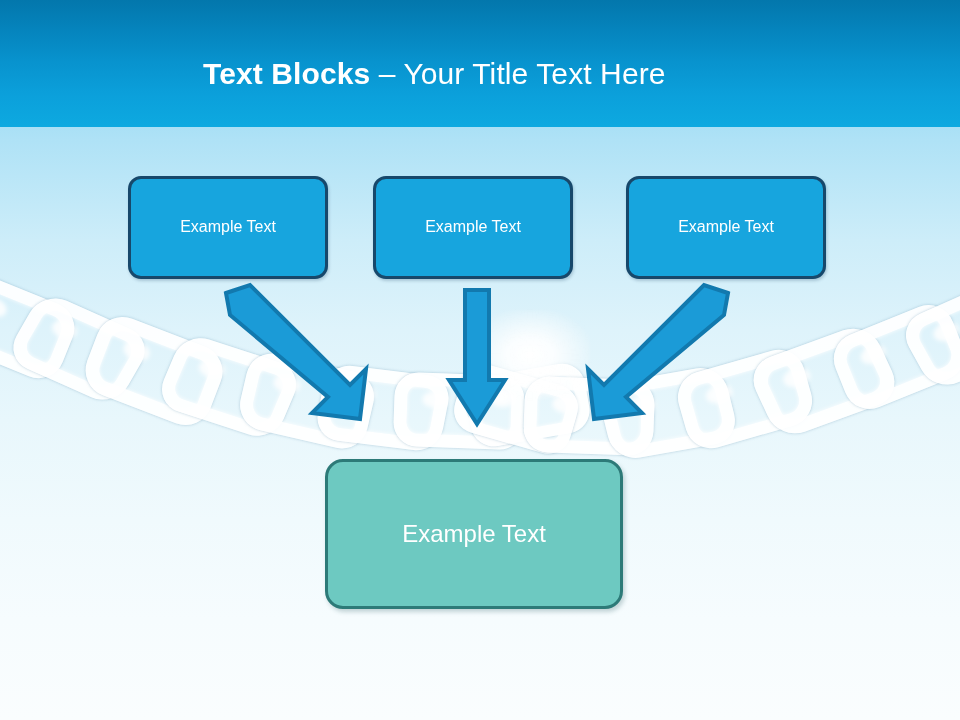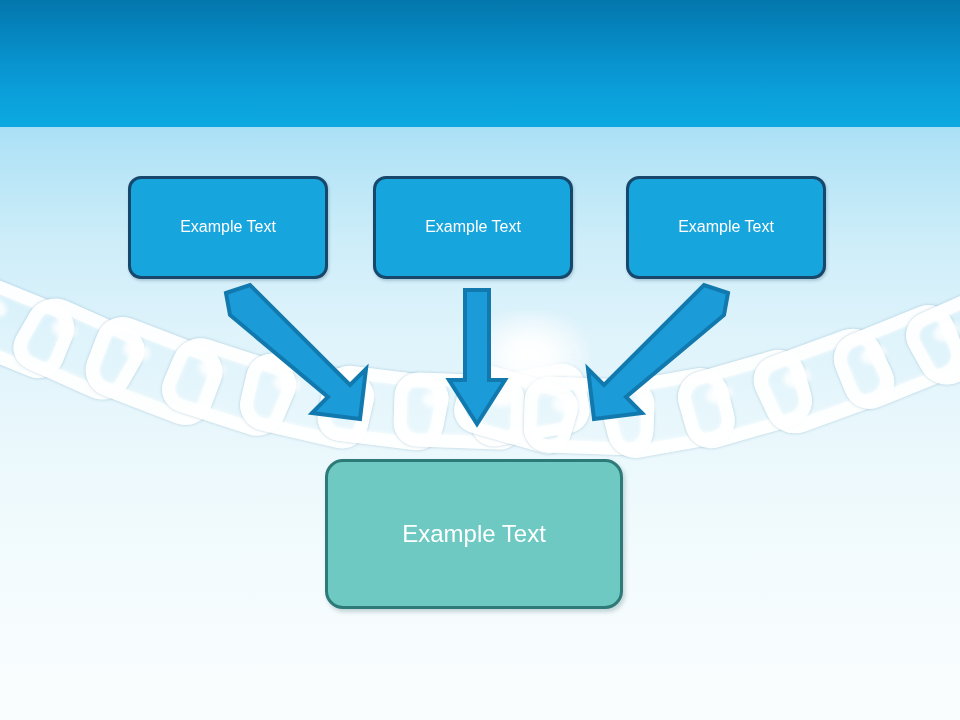--- a/index.html
+++ b/index.html
@@ -208,20 +208,21 @@
       <div class="link" style="left:200px; top:90px;  width:104px; height:52px; border-width:13px; border-radius:26px/26px; transform:rotate(-16deg);"></div>
       <div class="link" style="left:278px; top:70px;  width:104px; height:54px; border-width:14px; border-radius:27px/27px; transform:rotate(-20deg) skewX(5deg);"></div>
       <div class="link" style="left:356px; top:48px;  width:100px; height:52px; border-width:13px; border-radius:26px/26px; transform:rotate(-22deg);"></div>
       <div class="link" style="left:430px; top:24px;  width:100px; height:52px; border-width:13px; border-radius:26px/26px; transform:rotate(-24deg) skewX(5deg);"></div>
 
     </div>
 
     <div class="burst"></div>
   </div>
 
+  <div class="title"><span class="strong">Text Blocks</span><span class="light"> – Your Title Text Here</span></div>
 
   <div class="box-top" id="box-top-1">
     <div class="box-label">Example Text</div>
   </div>
   <div class="box-top" id="box-top-2">
     <div class="box-label">Example Text</div>
   </div>
   <div class="box-top" id="box-top-3">
     <div class="box-label">Example Text</div>
   </div>

